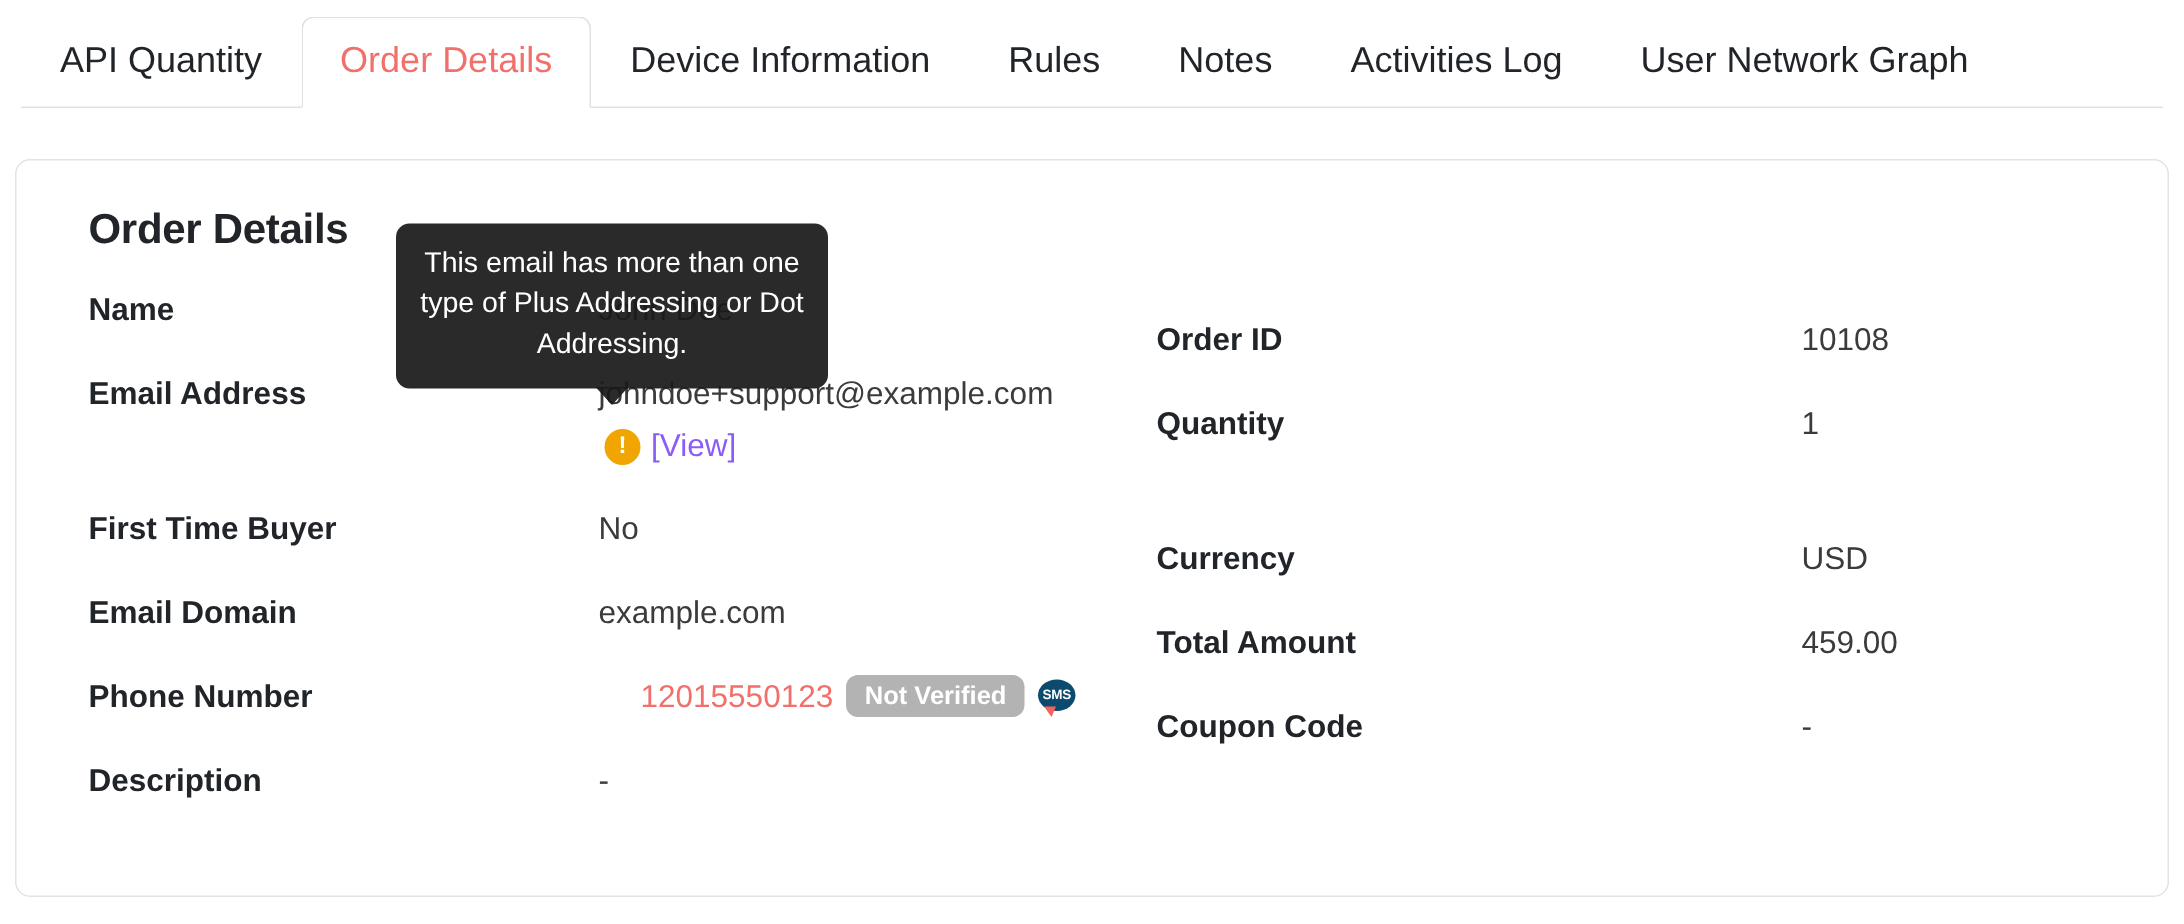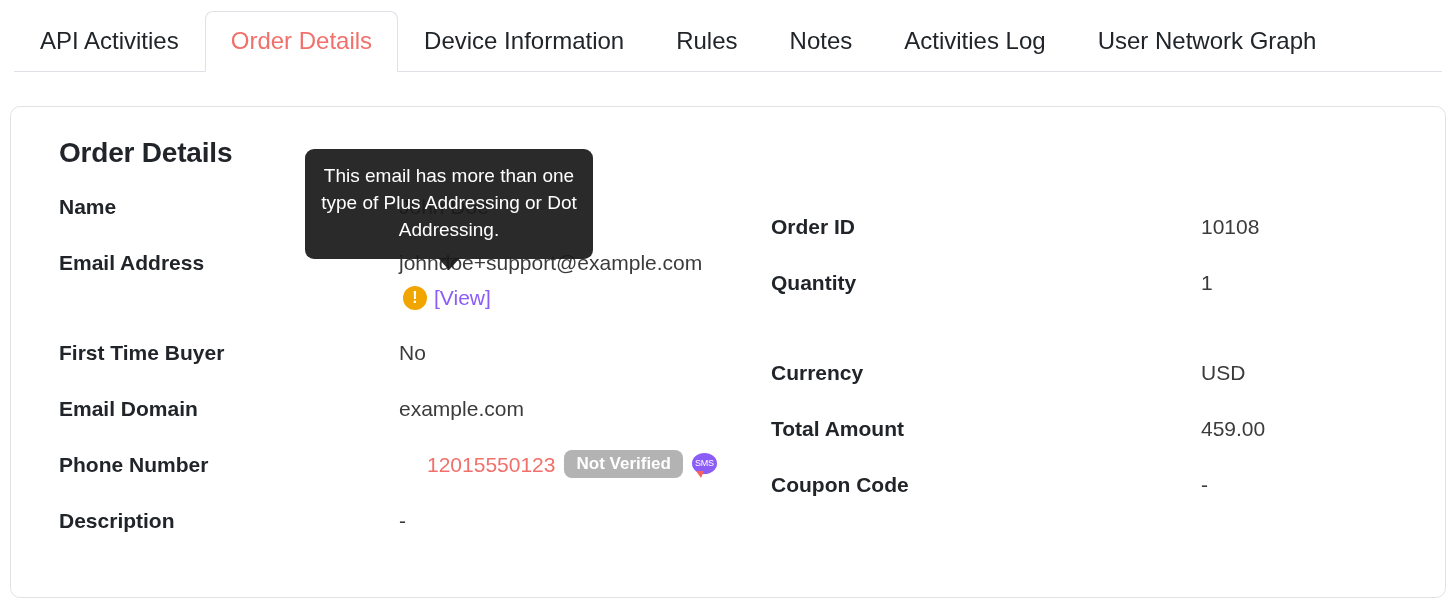--- a/index.html
+++ b/index.html
@@ -152,21 +152,20 @@
     box-sizing: border-box;
     background: rgba(26,26,26,0.93);
     color: #ffffff;
     font-size: 19px;
     line-height: 1.42;
     text-align: center;
     border-radius: 9px;
     padding: 14px 16px 15px 16px;
     z-index: 40;
     pointer-events: none;
-    margin-left: 41px;
   }
   .tooltip .tip-arrow {
     position: absolute;
     left: 50%;
     bottom: -11px;
     transform: translateX(-50%);
     width: 0;
     height: 0;
     border-left: 11px solid transparent;
     border-right: 11px solid transparent;
@@ -185,24 +184,24 @@
     color: #ffffff;
     font-size: 17px;
     font-weight: bold;
     border-radius: 8px;
     padding: 5px 12px 6px 12px;
     line-height: 1;
     white-space: nowrap;
   }
   .sms-bubble {
     position: relative;
-    background: #8b5cf6;
+    background: #0c4a6e;
     color: #ffffff;
     font-size: 9px;
-    font-weight: normal;
+    font-weight: bold;
     border-radius: 50% 50% 50% 50%;
     width: 25px;
     height: 21px;
     display: inline-flex;
     align-items: center;
     justify-content: center;
     line-height: 1;
     letter-spacing: -0.2px;
     flex: none;
   }
@@ -215,21 +214,21 @@
     height: 0;
     border-left: 5px solid transparent;
     border-right: 3px solid transparent;
     border-top: 7px solid #f5635e;
   }
 </style>
 </head>
 <body>
 
 <div class="tabbar">
-  <div class="tab">API Activities</div>
+  <div class="tab">API Quantity</div>
   <div class="tab active">Order Details</div>
   <div class="tab">Device Information</div>
   <div class="tab">Rules</div>
   <div class="tab">Notes</div>
   <div class="tab">Activities Log</div>
   <div class="tab">User Network Graph</div>
 </div>
 
 <div class="card">
 

